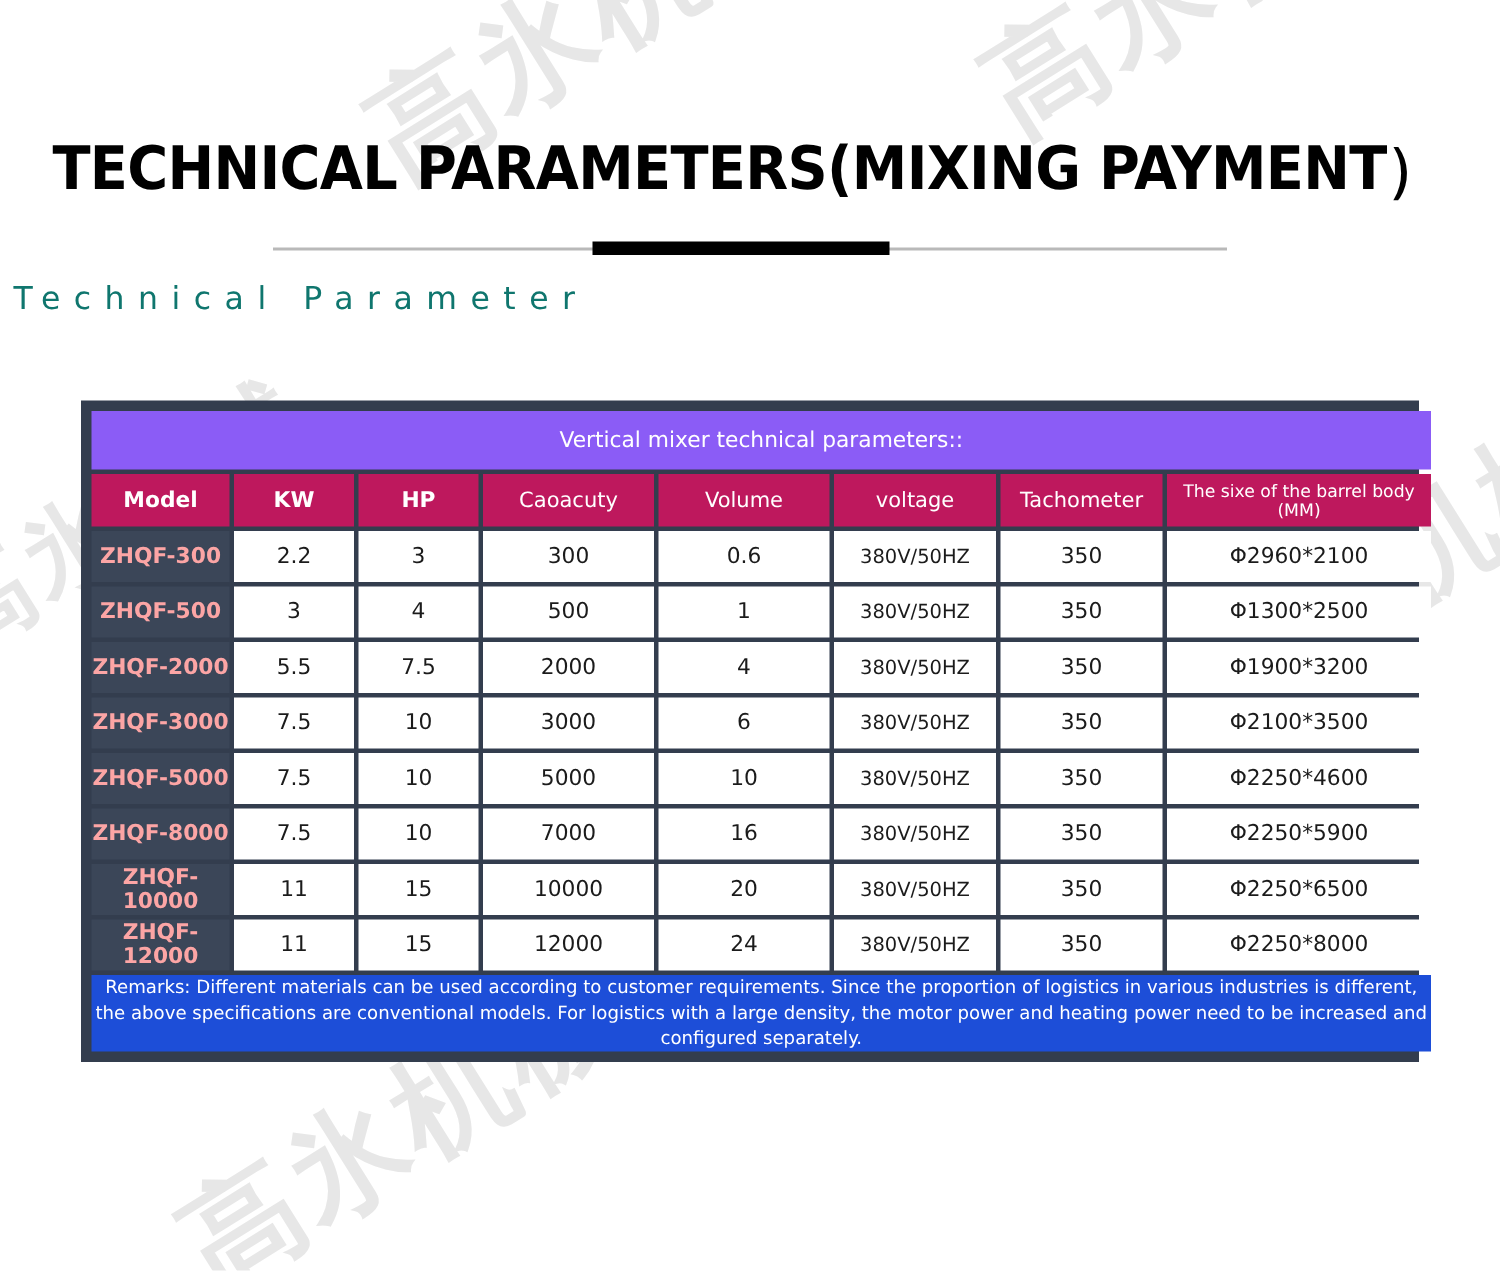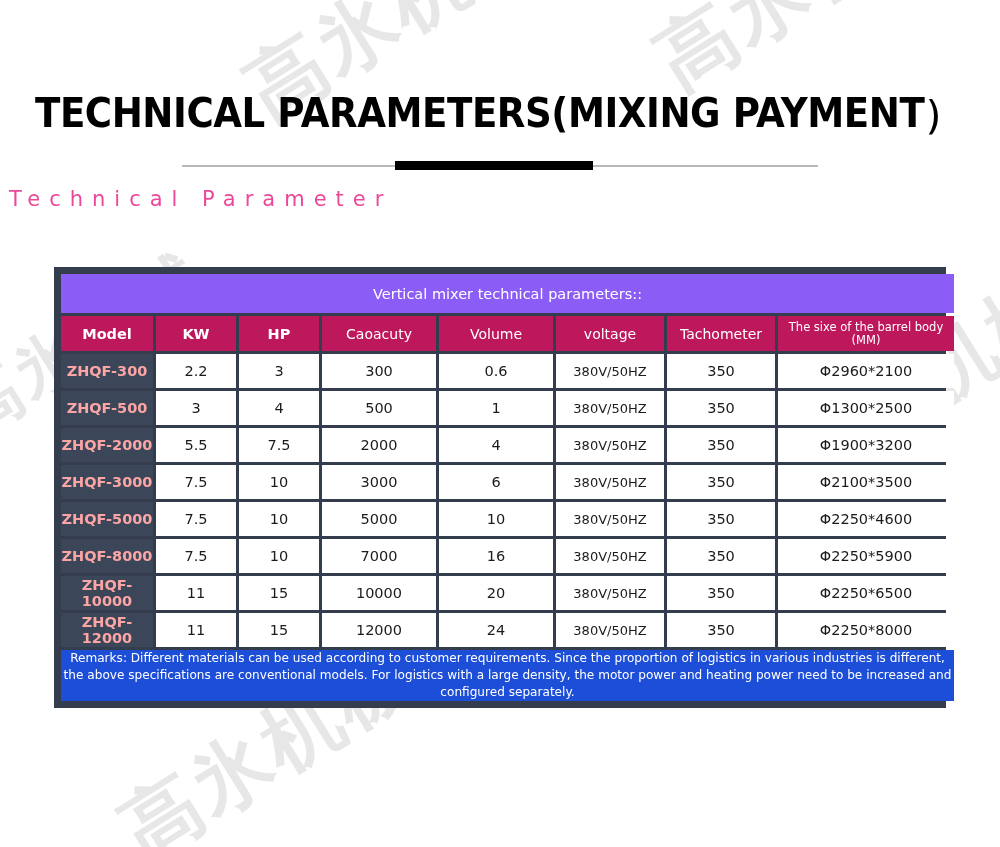--- a/index.html
+++ b/index.html
@@ -79,21 +79,21 @@
     left: 213px;
     width: 198px;
     height: 9px;
     background: #000000;
   }
   #subtitle {
     margin-top: 16px;
     font-family: "DejaVu Sans", sans-serif;
     font-size: 21px;
     font-weight: 400;
-    color: #ec4899;
+    color: #0f766e;
     letter-spacing: 9px;
     padding-left: 9px;
   }
 
   
   #table-wrap {
     margin: 56px auto 0 auto;
     width: 884px;
     background: #333d4e;
     padding: 4px;

